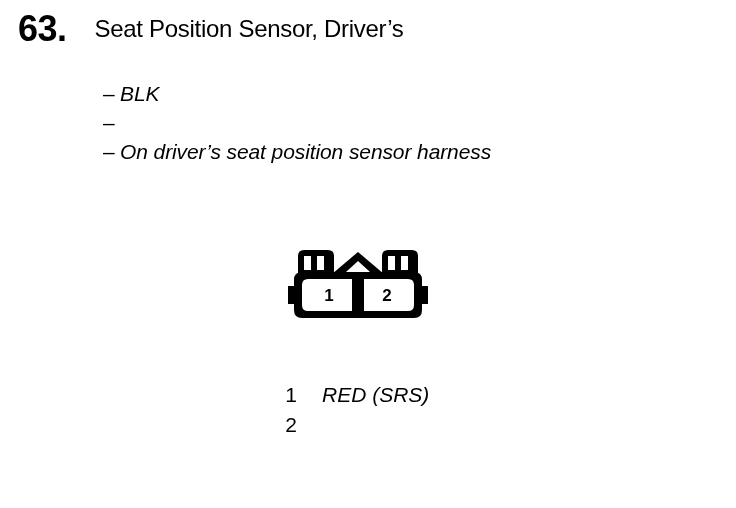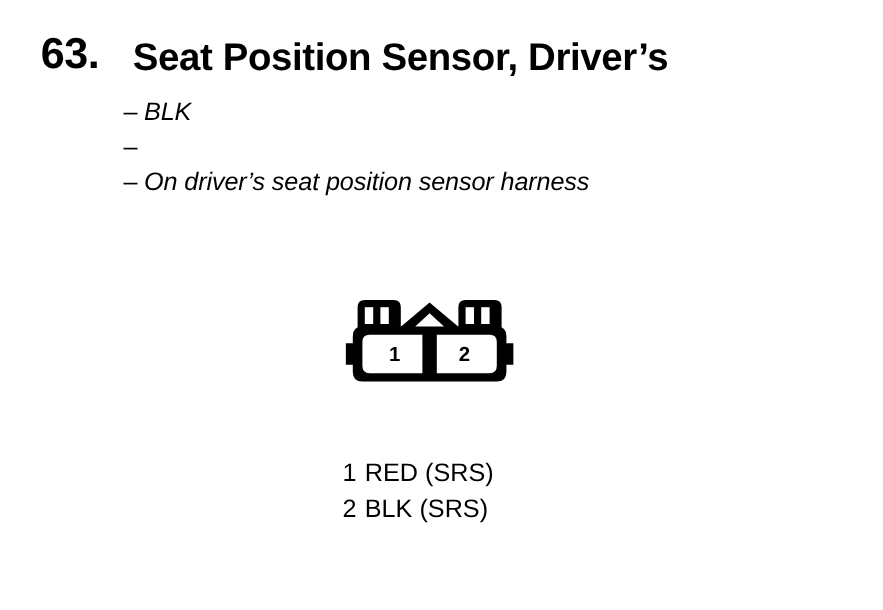--- a/index.html
+++ b/index.html
@@ -13,34 +13,33 @@
     font-family: "Liberation Sans", sans-serif;
     color: #000000;
     overflow: hidden;
     position: relative;
   }
 
   
   .heading {
     position: absolute;
     left: 18px;
-    top: 24px;
+    top: 8px;
     display: flex;
-    align-items: flex-end;
+    align-items: center;
     white-space: nowrap;
-    margin-left: 16px;
   }
   .heading-number {
     font-size: 36px;
     font-weight: bold;
     letter-spacing: -0.5px;
   }
   .heading-title {
-    font-size: 32px;
-    font-weight: bold;
+    font-size: 24px;
+    font-weight: normal;
     margin-left: 28px;
     letter-spacing: -0.3px;
   }
 
   
   .bullets {
     position: absolute;
     left: 103px;
     top: 79px;
   }
@@ -84,21 +83,22 @@
     display: flex;
     align-items: baseline;
     white-space: nowrap;
   }
   .legend-pin {
     width: 20px;
     text-align: right;
     flex: none;
   }
   .legend-wire {
-    margin-left: 7px;
+    margin-left: 25px;
+    font-style: italic;
   }
 </style>
 </head>
 <body>
 
 <div class="heading">
   <span class="heading-number">63.</span>
   <span class="heading-title">Seat Position Sensor, Driver’s</span>
 </div>
 
@@ -153,15 +153,14 @@
   </svg>
 </div>
 
 <div class="legend">
   <div class="legend-row">
     <span class="legend-pin">1</span>
     <span class="legend-wire">RED (SRS)</span>
   </div>
   <div class="legend-row">
     <span class="legend-pin">2</span>
-    <span class="legend-wire">BLK (SRS)</span>
   </div>
 </div>
 
 </body></html>

